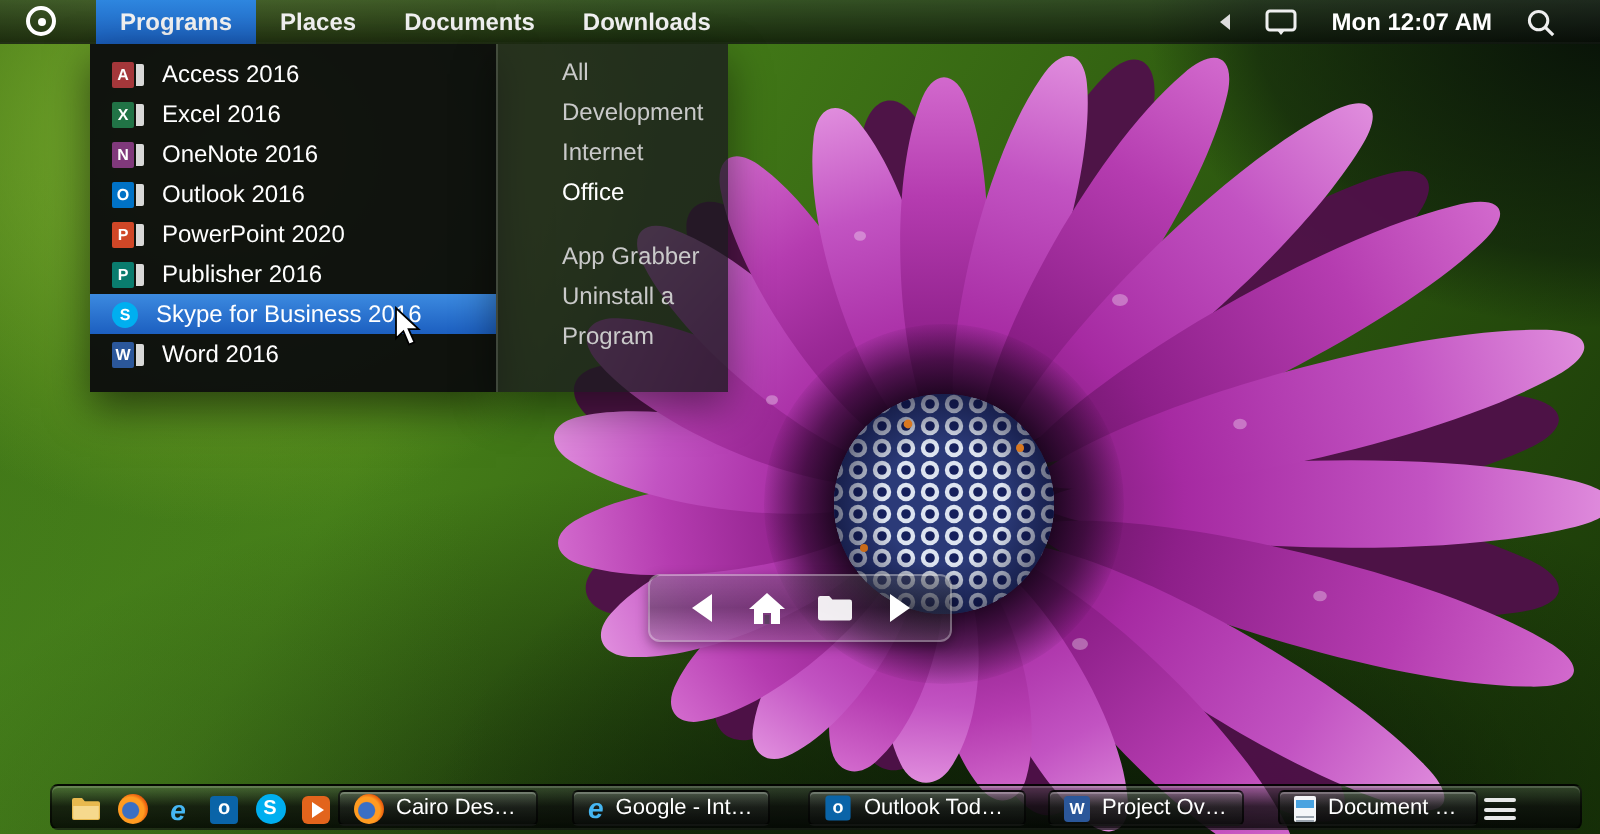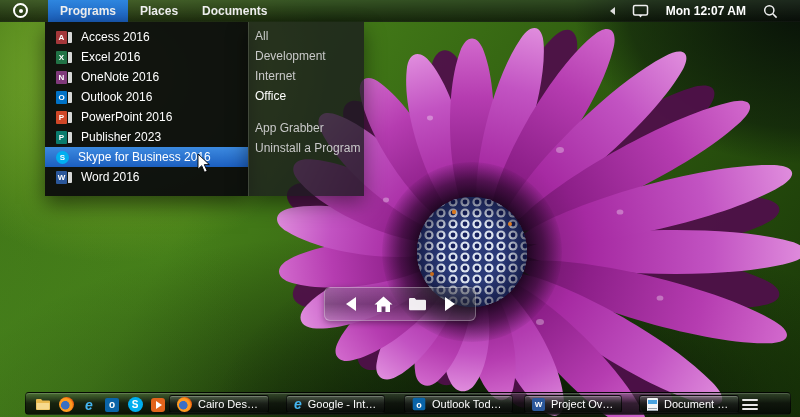--- a/index.html
+++ b/index.html
@@ -52,21 +52,21 @@
     display:flex; align-items:center; justify-content:center; }
   .oicon .page { width:4px; height:11px; background:rgba(245,245,245,.88); margin-left:1px; border-radius:0 1px 1px 0; }
   .oicon.circle .tile { width:13px; height:13px; border-radius:50%; }
 
   
   .categories-menu {
     position:absolute; left:248px; top:22px; width:116px; height:174px; z-index:50;
     background:rgba(26,26,30,.78); border-left:1px solid rgba(255,255,255,.14);
     box-shadow:0 8px 20px rgba(0,0,0,.45); padding-top:4px;
   }
-  .cat-row { height:20px; line-height:20px; padding-left:6px; font-size:12px; color:#c9c9c9; }
+  .cat-row { height:20px; line-height:20px; padding-left:20px; font-size:12px; color:#c9c9c9;margin-left:12px; }
   .cat-row.active { color:#fff; font-weight:400; }
   .cat-gap { height:12px; }
 
   
   .navwidget {
     position:absolute; left:324px; top:287px; width:152px; height:34px; z-index:20;
     border-radius:6px; border:1px solid rgba(255,255,255,.30);
     background:linear-gradient(to bottom, rgba(90,90,95,.38), rgba(40,40,45,.45) 50%, rgba(120,120,125,.30));
     box-shadow:0 2px 6px rgba(0,0,0,.35);
     display:flex; align-items:center; justify-content:space-around; padding:0 10px;
@@ -209,20 +209,21 @@
       </g>
     </g>
   </svg>
 
   <div class="menubar">
     <div class="cairo-logo"></div>
     <div class="menu-items">
       <div class="menu-item active">Programs</div>
       <div class="menu-item">Places</div>
       <div class="menu-item">Documents</div>
+      <div class="menu-item">Downloads</div>
     </div>
     <div class="bar-right">
       <div class="collapse-arrow"></div>
       <svg width="17" height="15" viewBox="0 0 17 15">
         <rect x="1.5" y="1.5" width="14" height="9.5" rx="1.5" fill="none" stroke="#efefef" stroke-width="1.5"></rect>
         <path d="M6.5,11 L10.5,11 L8.5,13.5 Z" fill="#efefef"></path>
       </svg>
       <div class="clock">Mon 12:07 AM</div>
       <svg width="15" height="15" viewBox="0 0 15 15">
         <circle cx="6.3" cy="6.3" r="4.6" fill="none" stroke="#efefef" stroke-width="1.5"></circle>
@@ -258,28 +259,28 @@
         <span class="tile" style="background: rgb(0, 114, 198);">O</span>
           <span class="page"></span>
       </span>
       <span>Outlook 2016</span>
     </div>
     <div class="prog-row">
       <span class="oicon">
         <span class="tile" style="background: rgb(208, 71, 39);">P</span>
           <span class="page"></span>
       </span>
-      <span>PowerPoint 2016</span>
+      <span>PowerPoint 2020</span>
     </div>
     <div class="prog-row">
       <span class="oicon">
         <span class="tile" style="background: rgb(10, 124, 110);">P</span>
           <span class="page"></span>
       </span>
-      <span>Publisher 2023</span>
+      <span>Publisher 2016</span>
     </div>
     <div class="prog-row selected">
       <span class="oicon circle">
         <span class="tile" style="background: rgb(0, 175, 240);">S</span>
       </span>
       <span>Skype for Business 2016</span>
     </div>
     <div class="prog-row">
       <span class="oicon">
         <span class="tile" style="background: rgb(43, 87, 154);">W</span>

